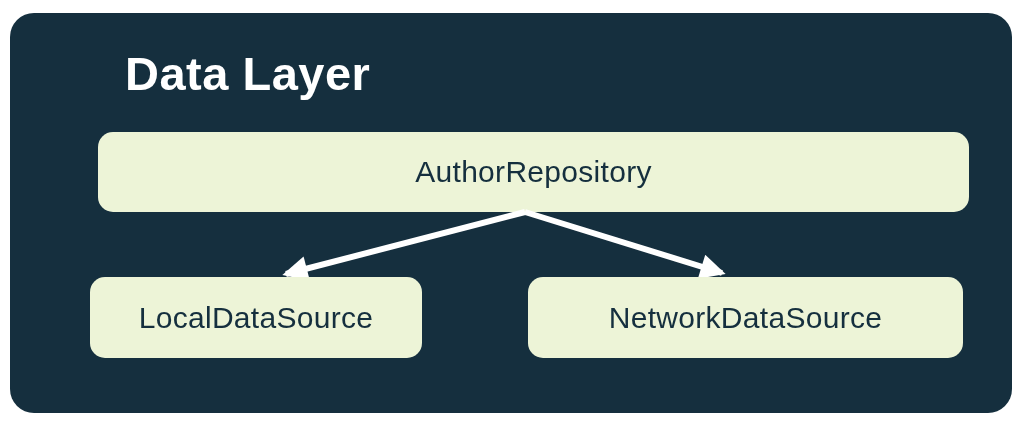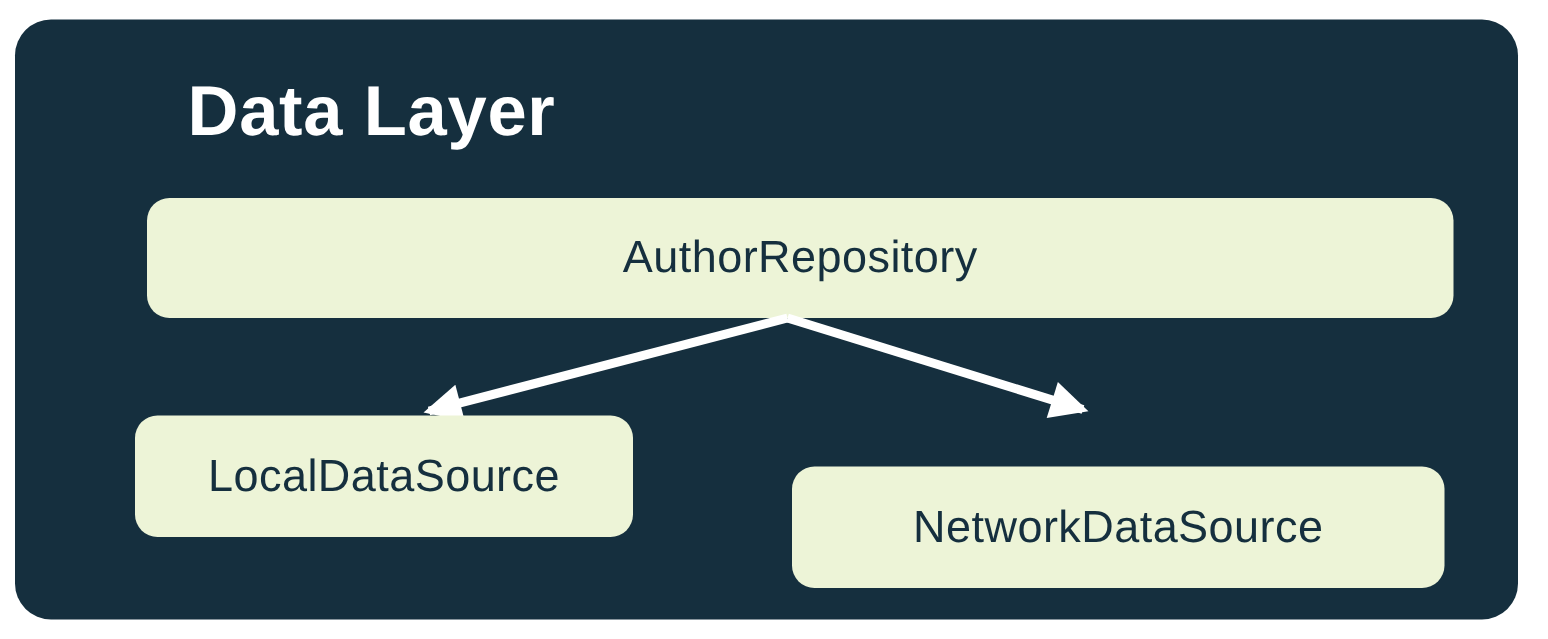--- a/index.html
+++ b/index.html
@@ -67,21 +67,20 @@
     left: 80px;
     top: 264px;
     width: 332px;
     height: 81px;
   }
   .node-network {
     left: 518px;
     top: 264px;
     width: 435px;
     height: 81px;
-    margin-top: 34px;
   }
   .edges-layer {
     position: absolute;
     left: 0;
     top: 0;
     width: 1002px;
     height: 400px;
     pointer-events: none;
   }
 </style>

